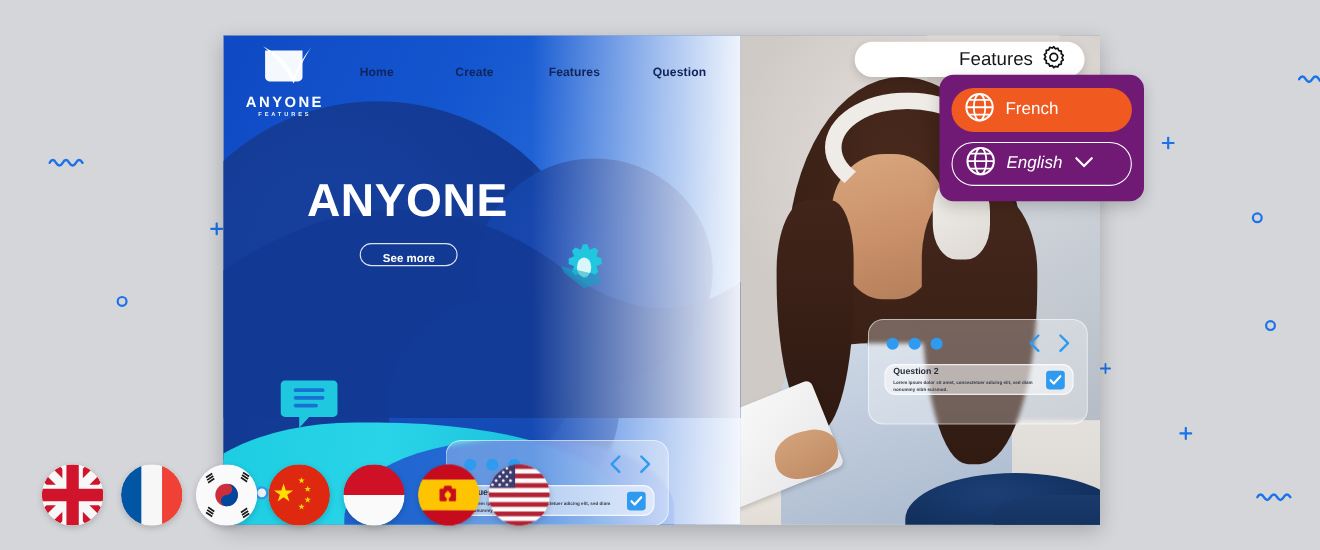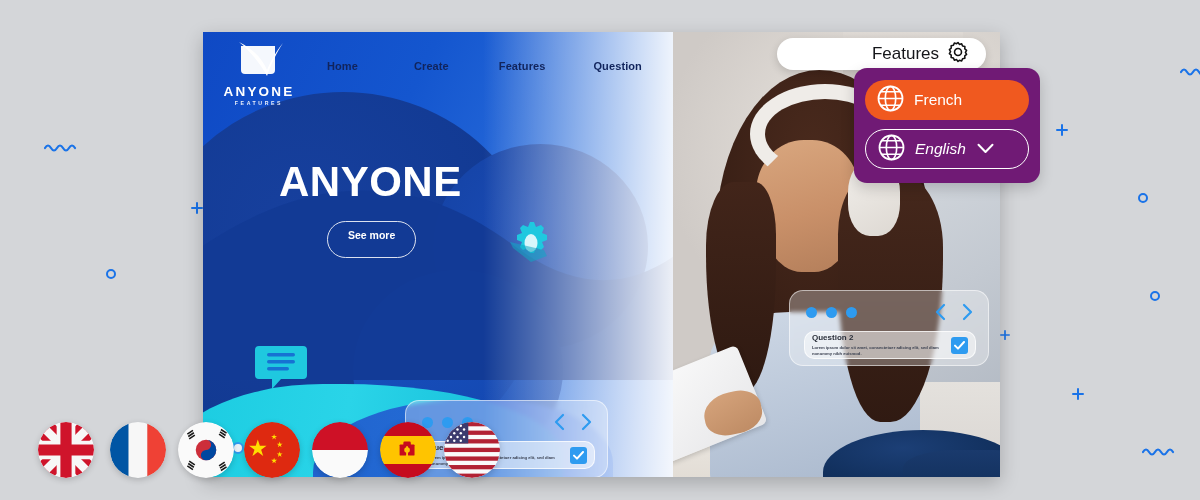--- a/index.html
+++ b/index.html
@@ -186,21 +186,21 @@
   .nav-link:nth-child(4){ margin-left: 48px; }
 
   
   .hero-copy { position: absolute; left: 76px; top: 130px; z-index: 18; color: #fff; }
   .h-line1 { font-size: 42px; font-weight: 700; letter-spacing: .5px; line-height: 40px; }
   .h-line2 { font-size: 31px; font-weight: 700; letter-spacing: .5px; line-height: 33px; margin-left: 4px;}
   .h-line3 { font-size: 41px; font-weight: 700; letter-spacing: .5px; line-height: 42px; margin-left: -22px;}
   .see-more {
     margin: 19px 0 0 48px;
     display: inline-block;
-    padding: 7px 20px 16px;
+    padding: 7px 20px 0;
     border: 1.4px solid rgba(255,255,255,.85);
     border-radius: 999px;
     color: #fff; font-size: 10.5px; font-weight: 600;
     background: transparent;
     cursor: pointer;
   }
 
   
   .hero-gear { position: absolute; left: 305px; top: 188px; z-index: 17; }
   .hero-chat { position: absolute; left: 52px; top: 310px; z-index: 19; }
@@ -232,21 +232,21 @@
     flex: none;
   }
 
   
   #card-1 { left: 202px; top: 368px; width: 203px; height: 78px; }
   #card-1 .dots { left: 16px; top: 16px; }
   #card-1 .arrows { right: 14px; top: 12px; }
   #card-1 .inner-card { left: 14px; top: 40px; width: 175px; height: 28px; padding: 0 7px; gap: 6px; }
 
   
-  #card-2 { left: 586px; top: 258px; width: 200px; height: 76px; }
+  #card-2 { left: 586px; top: 258px; width: 200px; height: 96px; }
   #card-2 .dots { left: 16px; top: 16px; }
   #card-2 .arrows { right: 14px; top: 12px; }
   #card-2 .inner-card { left: 14px; top: 40px; width: 172px; height: 28px; padding: 0 7px; gap: 6px; }
 
   .q-textwrap { flex: 1 1 auto; min-width: 0; }
 
   
   #setting-pill {
     position: absolute; left: 777px; top: 38px;
     width: 209px; height: 32px;

